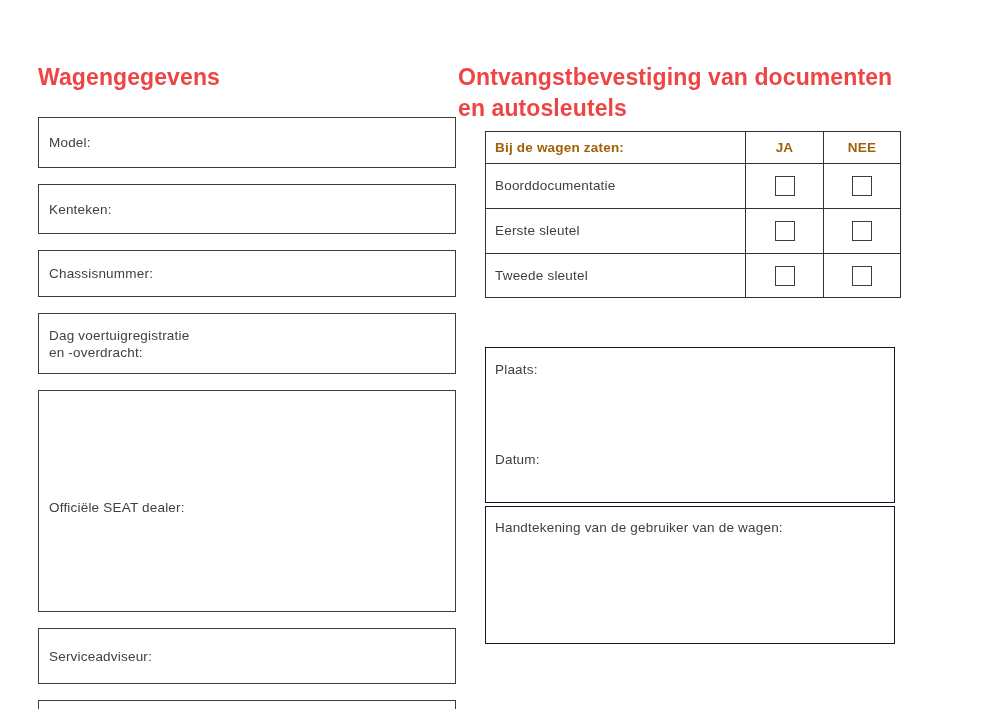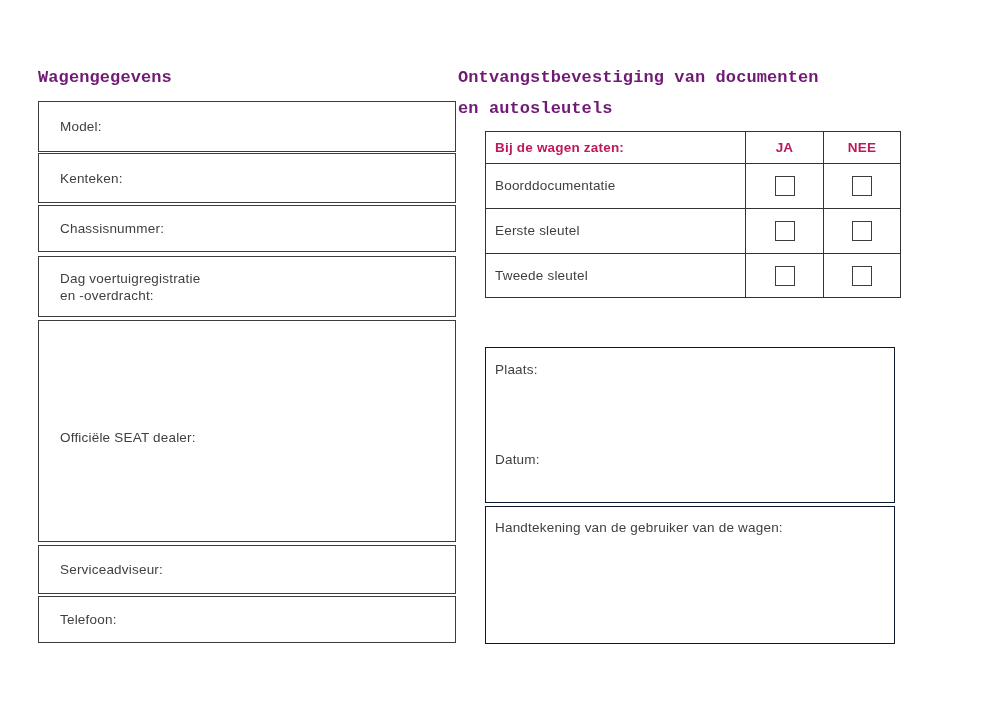--- a/index.html
+++ b/index.html
@@ -8,61 +8,61 @@
     width: 1004px; height: 709px;
     position: relative;
     font-family: "Liberation Sans", sans-serif;
     color: #3f3f3f;
     overflow: hidden;
   }
   .page { position: absolute; inset: 0; background: #ffffff; }
 
   .section-title {
     position: absolute;
-    font-size: 17px;
+    font-size: 23px;
     font-weight: bold;
-    color: #701a75;
+    color: #ef4444;
     letter-spacing: 0.1px;
     line-height: 31px;
     white-space: pre-line;
-    font-family: Liberation Mono, monospace;
   }
   #left-title  { left: 38px;  top: 62px; }
   #right-title { left: 458px; top: 62px; }
 
   
   #left-panel { position: absolute; left: 38px; top: 101px; width: 418px; }
   .field-box {
     width: 418px;
     border: 1px solid #3c3c3c;
     background: #fff;
     display: flex;
     align-items: center;
-    padding-left: 21px;
+    padding-left: 10px;
     font-size: 13.5px;
     line-height: 17px;
     letter-spacing: 0.2px;
     white-space: pre-line;
+    margin-top: 16px;
   }
   .field-box.top-align { align-items: flex-start; padding-top: 13px; }
 
   
   #right-panel { position: absolute; left: 485px; top: 131px; width: 415px; }
   table.checklist {
     border-collapse: collapse;
     width: 415px;
     table-layout: fixed;
   }
   table.checklist td, table.checklist th {
     border: 1px solid #333333;
     font-size: 13.5px;
     letter-spacing: 0.2px;
     vertical-align: middle;
   }
-  table.checklist th { font-weight: bold; color: #be185d; }
+  table.checklist th { font-weight: bold; color: #a16207; }
   .q-col { width: 260px; text-align: left; padding-left: 9px; }
   .a-col { width: 78px; text-align: center; }
   .a-col2 { width: 77px; text-align: center; }
   .item-label { white-space: pre-line; line-height: 16px; }
   .checkbox {
     display: inline-block;
     width: 20px; height: 20px;
     border: 1.5px solid #3d3d3d;
     background: #fff;
     vertical-align: middle;
@@ -102,21 +102,21 @@
     <div class="field-box" style="height:47px; margin-bottom:4px;">
       <span>Chassisnummer:</span>
     </div>
     <div class="field-box" style="height:61px; margin-bottom:3px;">
       <span>Dag voertuigregistratie
 en -overdracht:</span>
     </div>
     <div class="field-box top-align" style="height:222px; margin-bottom:3px;align-items:center;">
       <span>Officiële SEAT dealer:</span>
     </div>
-    <div class="field-box" style="height:49px; margin-bottom:2px;">
+    <div class="field-box" style="height:56px; margin-bottom:2px;">
       <span>Serviceadviseur:</span>
     </div>
     <div class="field-box" style="height:47px;">
       <span>Telefoon:</span>
     </div>
   </div>
 
   <div id="right-panel">
 
     <table class="checklist">

